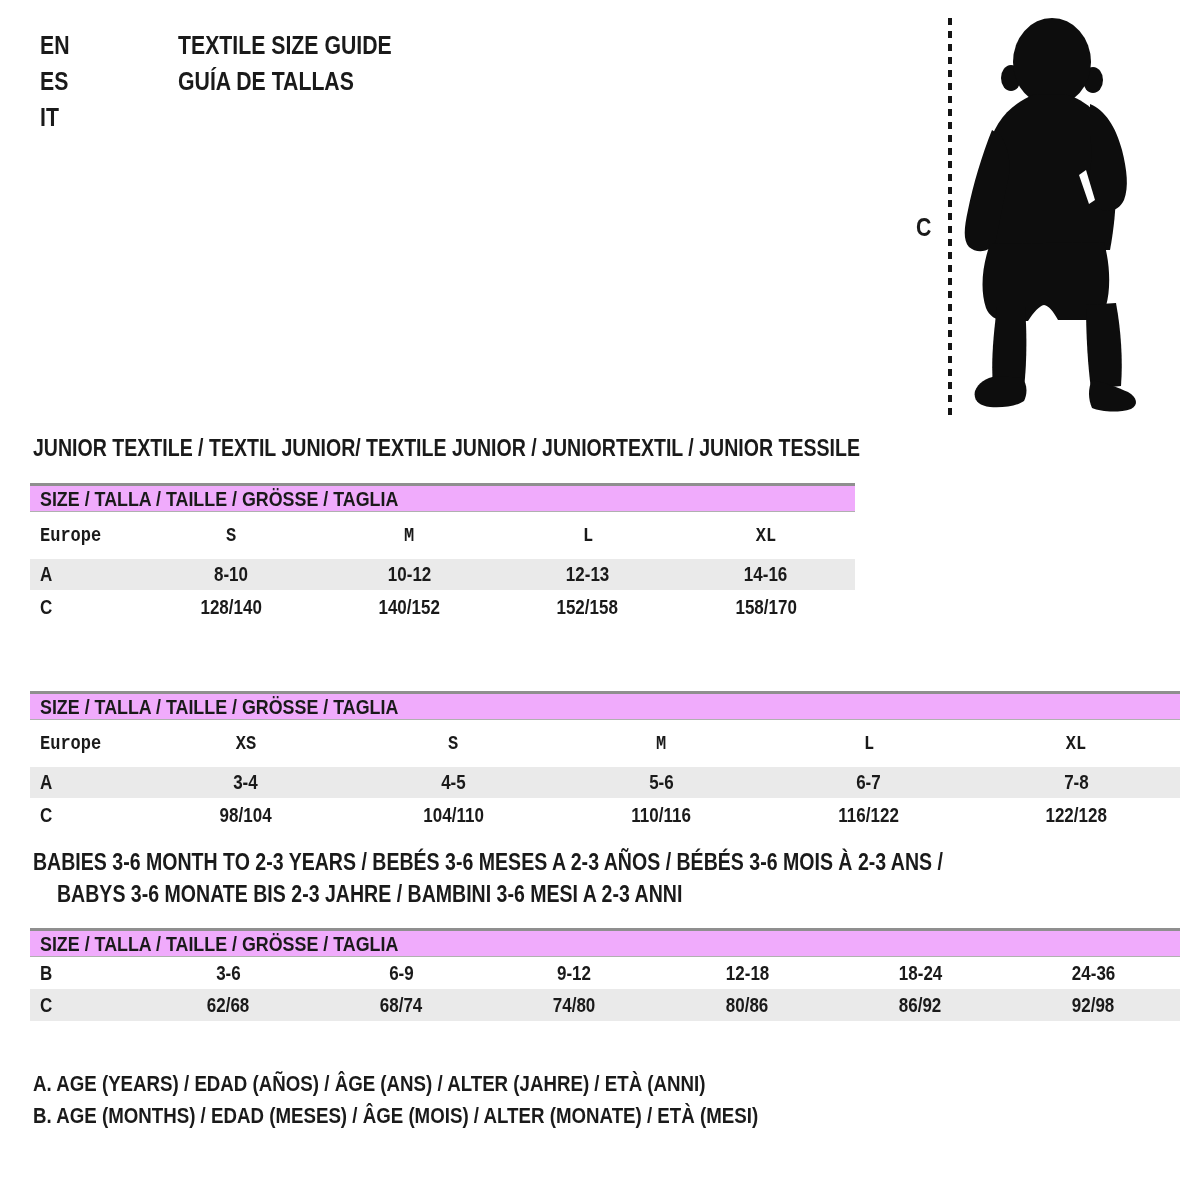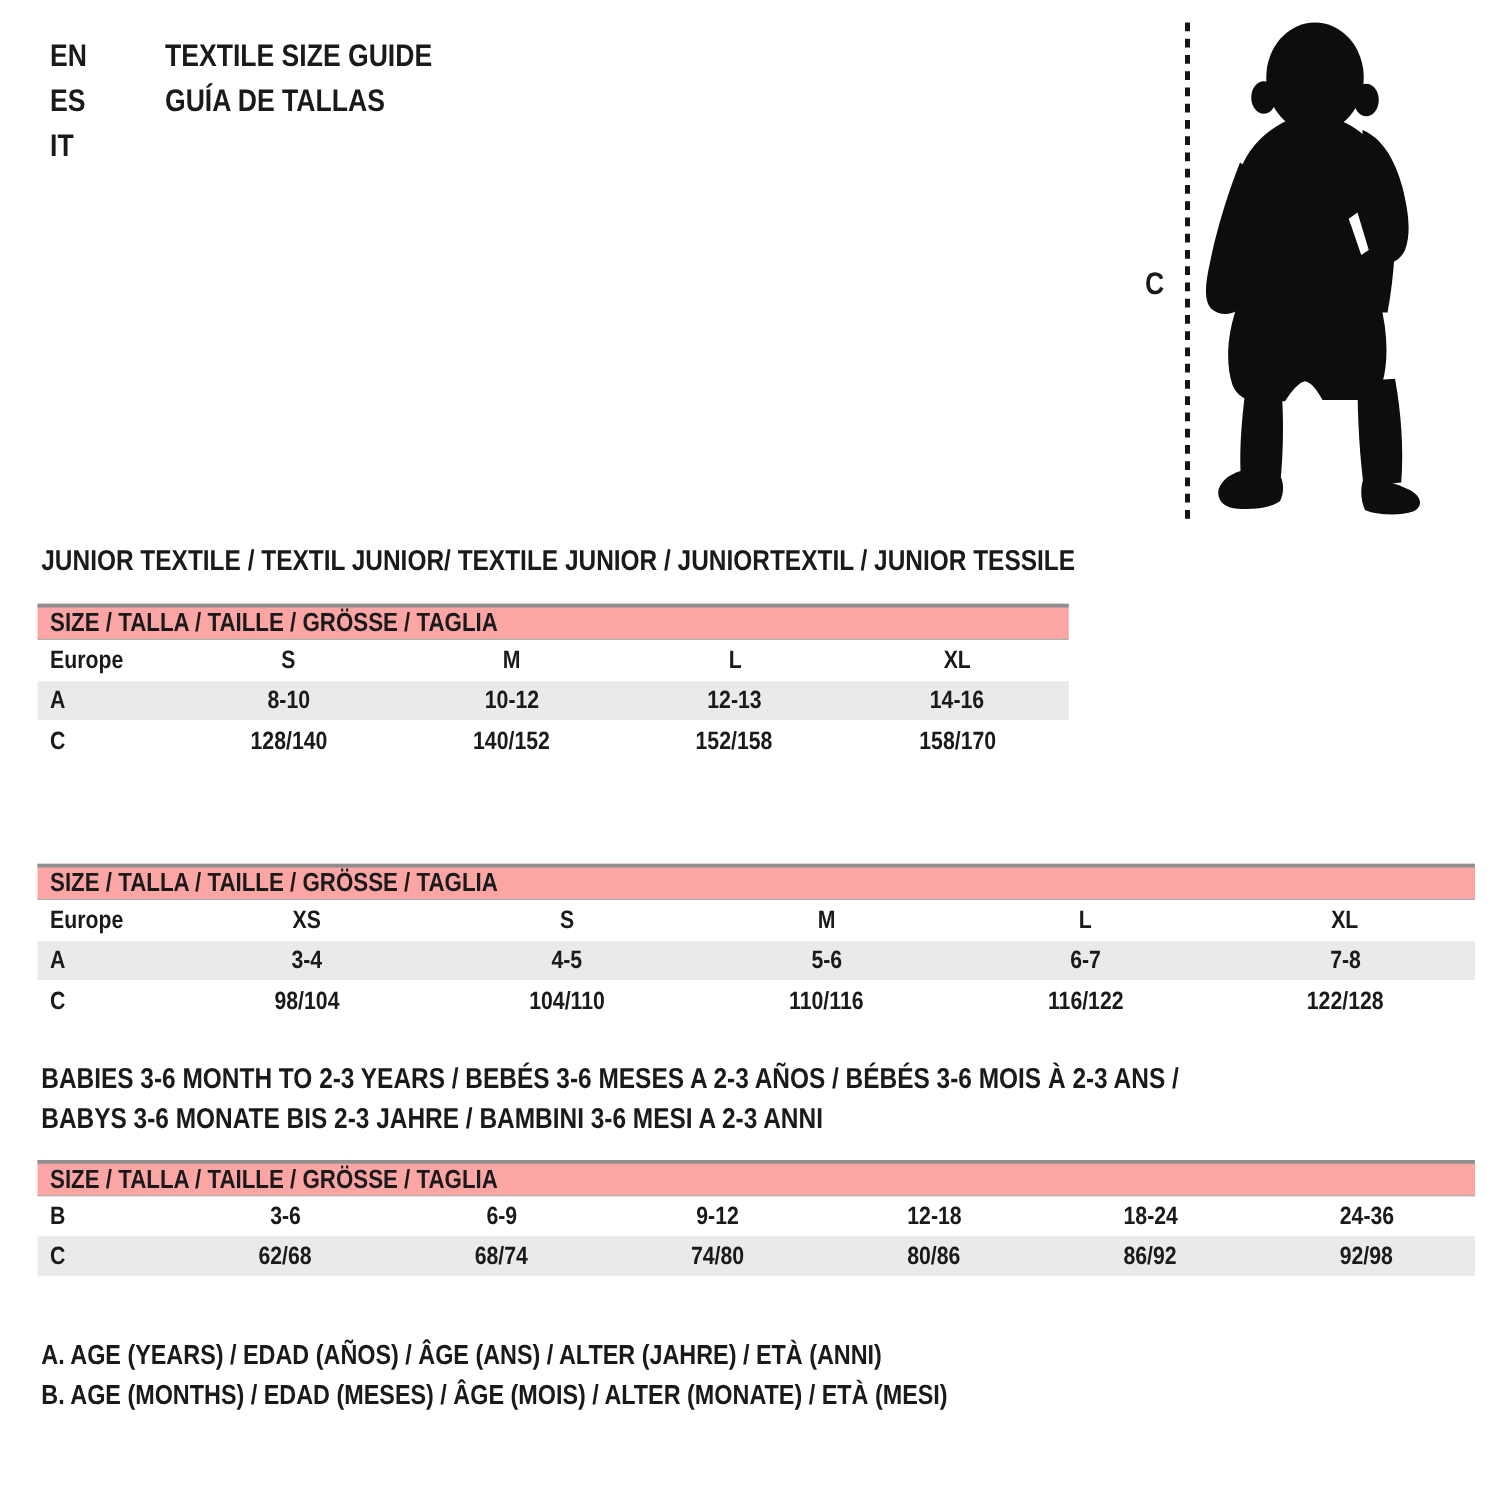--- a/index.html
+++ b/index.html
@@ -6,46 +6,46 @@
   .page{
     position:relative;width:1200px;height:1200px;background:#ffffff;overflow:hidden;
     font-family:"Liberation Sans",sans-serif;font-weight:700;color:#1a1a1a;
   }
   
   .sx-l{display:inline-block;transform:scaleX(0.85);transform-origin:0 50%;white-space:nowrap;}
   .sx-c{display:inline-block;transform:scaleX(0.85);white-space:nowrap;}
 
   
   .lang-list{position:absolute;left:40px;top:27px;}
-  .lang-row{display:flex;height:36px;align-items:center;font-size:25px;}
+  .lang-row{display:flex;height:36px;align-items:center;font-size:25px;gap:46px;}
   .lang-code{width:92px;flex:0 0 auto;}
   .lang-title{flex:1;}
 
   
   .figure-svg{position:absolute;left:940px;top:12px;width:215px;height:413px;}
   .c-label{position:absolute;left:916px;top:213px;font-size:25px;}
 
   
   .sec-title{position:absolute;left:33px;font-size:23px;line-height:24px;}
   .sub{font-size:14px;vertical-align:-4px;}
 
   
   .table{position:absolute;left:30px;}
   .size-bar{
-    height:25px;line-height:25px;background:#fca5a5;
+    height:25px;line-height:25px;background:#f0abfc;
     border-top:3px solid #8f8f8f;border-bottom:1px solid #b0b0b0;
     padding-left:10px;font-size:21px;
   }
   .trow{display:grid;align-items:center;font-size:20px;}
   .g4{grid-template-columns:112px repeat(4,1fr);}
   .g5{grid-template-columns:112px repeat(5,1fr);}
   .g6{grid-template-columns:112px repeat(6,1fr);}
   .cell{text-align:center;overflow:visible;}
   .cell.label{text-align:left;padding-left:10px;}
-  .h35{height:33px;} .h31{height:31px;} .h34{height:34px;} .h32{height:32px;}
+  .h35{height:47px;font-family:Liberation Mono, monospace;} .h31{height:31px;} .h34{height:34px;} .h32{height:32px;}
   .stripe{background:#eaeaea;}
 
   
   .notes{position:absolute;left:33px;top:1071px;}
   .note-line{height:32px;display:flex;font-size:22px;}
 </style>
 </head>
 <body>
 
 <div class="page">
@@ -132,21 +132,21 @@
       <div class="cell label"><span class="sx-l">C</span></div>
       <div class="cell"><span class="sx-c">98/104</span></div>
       <div class="cell"><span class="sx-c">104/110</span></div>
       <div class="cell"><span class="sx-c">110/116</span></div>
       <div class="cell"><span class="sx-c">116/122</span></div>
       <div class="cell"><span class="sx-c">122/128</span></div>
     </div>
   </div>
 
   <div class="sec-title" style="top:850px;"><span class="sx-l">BABIES 3-6 MONTH TO 2-3 YEARS / BEBÉS 3-6 MESES A 2-3 AÑOS / BÉBÉS 3-6 MOIS À 2-3 ANS /</span></div>
-  <div class="sec-title" style="top:882px;"><span class="sx-l">BABYS 3-6 MONATE BIS 2-3 JAHRE / BAMBINI 3-6 MESI A 2-3 ANNI</span></div>
+  <div class="sec-title" style="top:882px;margin-left:24px;"><span class="sx-l">BABYS 3-6 MONATE BIS 2-3 JAHRE / BAMBINI 3-6 MESI A 2-3 ANNI</span></div>
   <div class="table" style="top:928px;width:1150px;">
     <div class="size-bar"><span class="sx-l">SIZE / TALLA / TAILLE / GRÖSSE / TAGLIA</span></div>
     <div class="trow g6 h32">
       <div class="cell label"><span class="sx-l">B</span></div>
       <div class="cell"><span class="sx-c">3-6</span></div>
       <div class="cell"><span class="sx-c">6-9</span></div>
       <div class="cell"><span class="sx-c">9-12</span></div>
       <div class="cell"><span class="sx-c">12-18</span></div>
       <div class="cell"><span class="sx-c">18-24</span></div>
       <div class="cell"><span class="sx-c">24-36</span></div>

